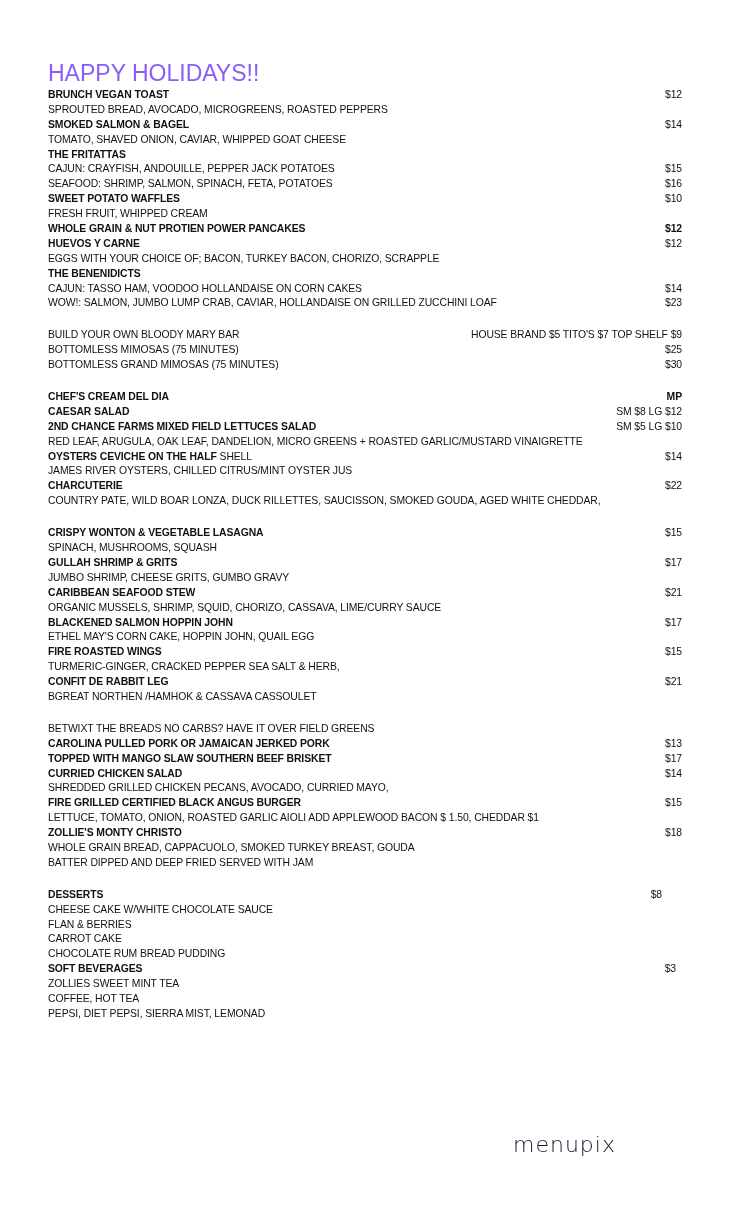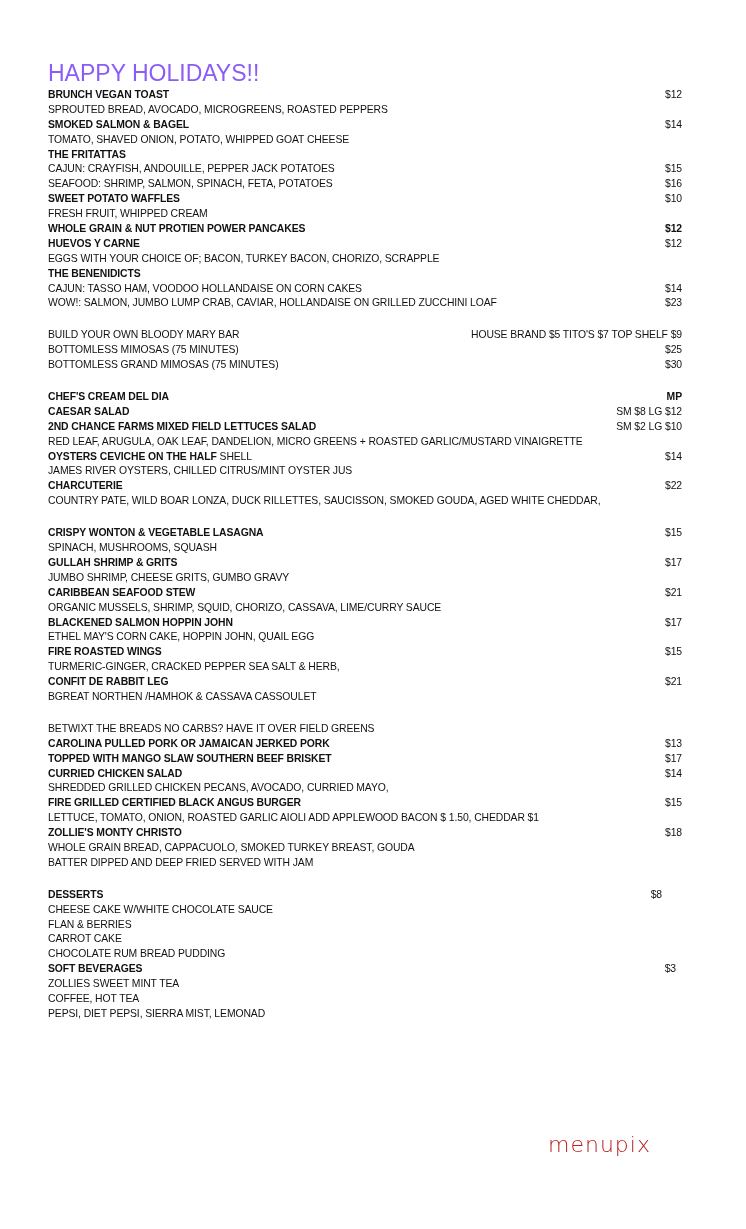--- a/index.html
+++ b/index.html
@@ -6,43 +6,43 @@
   body { width: 746px; height: 1229px; position: relative; overflow: hidden;
          font-family: "Liberation Sans", sans-serif; color: #111; }
   .page { position: absolute; left: 48px; top: 58px; width: 634px; }
   .title { font-size: 23px; line-height: 30px; height: 30px; letter-spacing: 0px; color: #8b5cf6; }
   .row { position: relative; height: 14.9px; line-height: 14.9px; font-size: 10.4px;
          white-space: nowrap; letter-spacing: -0.1px; }
   .row .label { position: absolute; left: 0; top: 0; }
   .row .price { position: absolute; right: 0; top: 0; text-align: right; }
   .b { font-weight: bold; }
   .gap { height: 17px; }
-  .watermark { position: absolute; left: 513px; top: 1132px; font-size: 22px; color: #b91c1c;
-               letter-spacing: 1px; font-family: "DejaVu Sans", sans-serif; font-weight: 300; margin-left: 35px; }
+  .watermark { position: absolute; left: 513px; top: 1132px; font-size: 22px; color: #0f172a;
+               letter-spacing: 1px; font-family: "DejaVu Sans", sans-serif; font-weight: 300; }
 </style>
 </head>
 <body>
 
 <div class="page">
   <div class="title">HAPPY HOLIDAYS!!</div>
   <div id="sections">
       <div>
         <div class="row">
           <span class="label b"><span>BRUNCH VEGAN TOAST</span></span>
           <span class="price">$12</span>
         </div>
         <div class="row">
           <span class="label"><span>SPROUTED BREAD, AVOCADO, MICROGREENS, ROASTED PEPPERS</span></span>
         </div>
         <div class="row">
           <span class="label b"><span>SMOKED SALMON &amp; BAGEL</span></span>
           <span class="price">$14</span>
         </div>
         <div class="row">
-          <span class="label"><span>TOMATO, SHAVED ONION, POTATO, WHIPPED GOAT CHEESE</span></span>
+          <span class="label"><span>TOMATO, SHAVED ONION, CAVIAR, WHIPPED GOAT CHEESE</span></span>
         </div>
         <div class="row">
           <span class="label b"><span>THE FRITATTAS</span></span>
         </div>
         <div class="row">
           <span class="label"><span>CAJUN: CRAYFISH, ANDOUILLE, PEPPER JACK POTATOES</span></span>
           <span class="price">$15</span>
         </div>
         <div class="row">
           <span class="label"><span>SEAFOOD: SHRIMP, SALMON, SPINACH, FETA, POTATOES</span></span>
@@ -98,21 +98,21 @@
         <div class="row">
           <span class="label b"><span>CHEF'S CREAM DEL DIA</span></span>
           <span class="price b">MP</span>
         </div>
         <div class="row">
           <span class="label b"><span>CAESAR SALAD</span></span>
           <span class="price">SM $8  LG $12</span>
         </div>
         <div class="row">
           <span class="label b"><span>2ND CHANCE FARMS MIXED FIELD LETTUCES SALAD</span></span>
-          <span class="price">SM $2  LG $10</span>
+          <span class="price">SM $5  LG $10</span>
         </div>
         <div class="row">
           <span class="label"><span>RED LEAF, ARUGULA, OAK LEAF, DANDELION, MICRO GREENS + ROASTED GARLIC/MUSTARD VINAIGRETTE</span></span>
         </div>
         <div class="row">
           <span class="label b"><span>OYSTERS CEVICHE ON THE HALF</span><span style="font-weight: normal;"> SHELL</span></span>
           <span class="price">$14</span>
         </div>
         <div class="row">
           <span class="label"><span>JAMES RIVER OYSTERS, CHILLED CITRUS/MINT OYSTER JUS</span></span>

